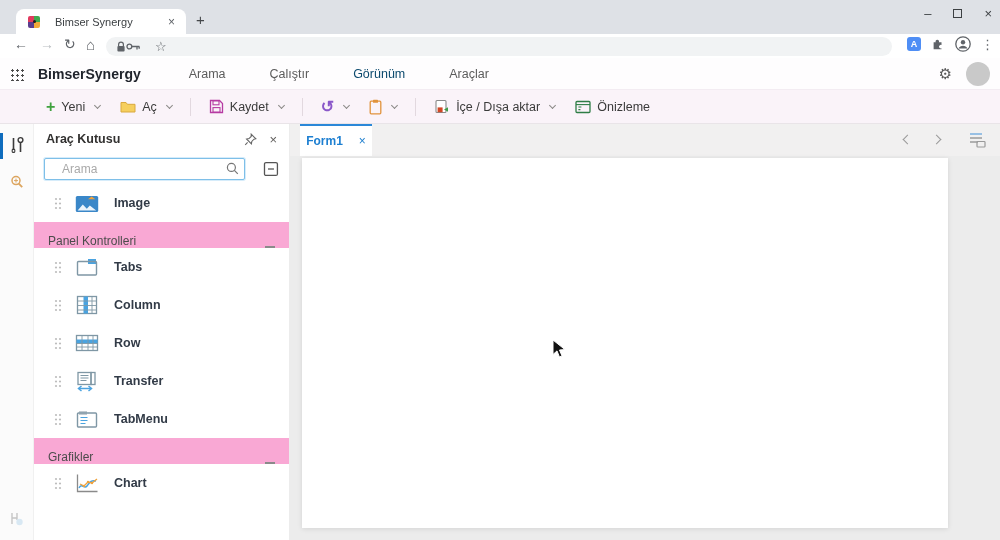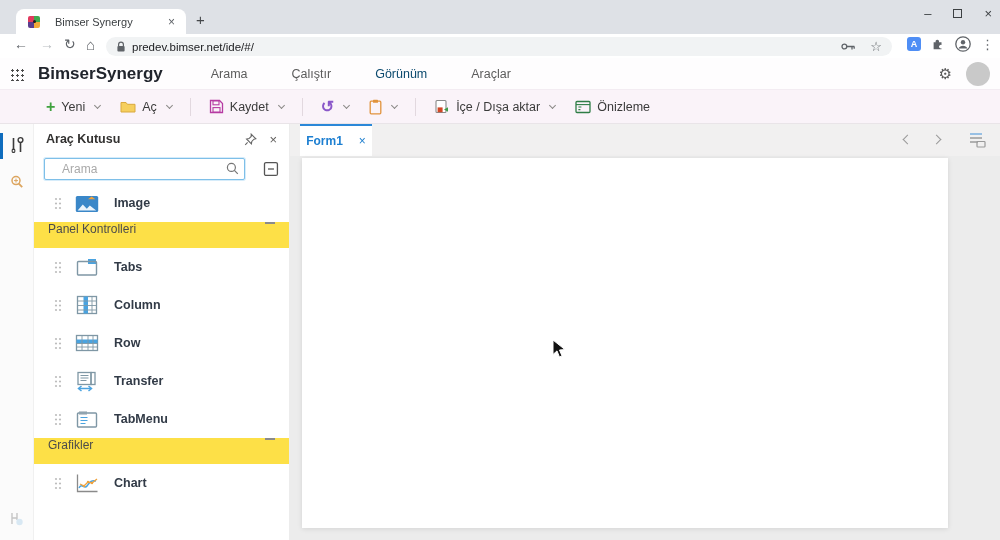--- a/index.html
+++ b/index.html
@@ -27,21 +27,21 @@
   .omni-right { display:flex; align-items:center; gap:14px; }
   .star-ico { font-size:13px; color:#5f6368; }
   .chrome-right { position:absolute; right:6px; top:2px; display:flex; align-items:center; gap:10px; }
   .translate-badge { width:14px; height:14px; background:#4f8ef5; border-radius:3px; color:#fff; font-size:9px; font-weight:bold; display:flex; align-items:center; justify-content:center; }
   .kebab { font-size:13px; color:#5f6368; }
 
   
   .appheader { position:absolute; left:0; top:58px; width:1000px; height:32px; background:#fefdfe; border-bottom:1px solid #f3ecf2; display:flex; align-items:center; }
   .waffle { width:14px; height:14px; margin:0 14px 0 10px;
     background-image:radial-gradient(circle, #4a4a4a 1.1px, transparent 1.4px); background-size:5px 5px; background-position:0 1px; }
-  .brand { font-size:17px; font-weight:bold; color:#20242c; margin-right:48px; }
+  .brand { font-size:14px; font-weight:bold; color:#20242c; margin-right:48px; }
   .menu-item { font-size:12.5px; color:#5c5c5c; margin-right:44px; }
   .menu-item.alt { color:#0c4a6e; }
   .appheader-right { position:absolute; right:10px; top:0; height:32px; display:flex; align-items:center; gap:14px; }
   .gear { font-size:15px; color:#5a5a5a; }
   .user-avatar { width:24px; height:24px; border-radius:50%; background:#c9c9c9; }
 
   
   .toolbar { position:absolute; left:0; top:90px; width:1000px; height:34px; background:#faf3f9; border-bottom:1px solid #e9e4e8; display:flex; align-items:center; padding-left:36px; }
   .tb-btn { display:flex; align-items:center; gap:6px; padding:0 10px; height:100%; font-size:12.5px; color:#3b3b3b; }
   .plus-glyph { color:#3fa13f; font-size:16px; font-weight:bold; line-height:1; }
@@ -62,21 +62,21 @@
   .tbx-title { font-size:12.5px; font-weight:bold; color:#323130; flex:1; }
   .tbx-head-icons { display:flex; align-items:center; gap:12px; color:#605e5c; }
   .tbx-close { font-size:13px; color:#605e5c; }
   .tbx-searchrow { height:30px; display:flex; align-items:center; padding:0 10px; gap:12px; }
   .tbx-search { position:relative; width:202px; height:22px; }
   .tbx-search input { width:100%; height:100%; border:1px solid #7ebfe8; box-shadow:0 0 0 1px #d6ecfa; border-radius:2px; padding:0 24px 0 17px; font-size:12px; color:#333; font-family:"Liberation Sans",sans-serif; }
   .tbx-search input::placeholder { color:#a9a9a9; }
   .tbx-search .mag { position:absolute; right:6px; top:4px; }
   .collapse-ico { margin-left:6px; }
 
-  .tbx-section { height:26px; background:#fde047; display:flex; align-items:flex-start; padding:0 14px; }
+  .tbx-section { height:26px; background:#f9a8d4; display:flex; align-items:flex-end; padding:0 14px; }
   .tbx-section .lbl { font-size:12px; color:#4c4c4c; flex:1; }
   .minus { width:10px; height:2px; background:#8a8a8a; }
 
   .tbx-row { height:38px; display:flex; align-items:center; padding-left:20px; }
   .tbx-row .handle { margin-right:12px; }
   .tbx-row .ctl-ico { width:26px; height:22px; margin-right:14px; display:flex; align-items:center; justify-content:center; }
   .tbx-row .lbl { font-size:12.5px; font-weight:bold; color:#323b47; }
 
   .main { position:absolute; left:290px; top:0; width:710px; height:416px; background:#ececec; }
   .edit-tabstrip { position:absolute; left:0; top:0; width:710px; height:32px; background:#f1f0f0; }
@@ -115,21 +115,20 @@
   <div class="urlrow">
     <span class="nav-ico" style="left:14px">←</span>
     <span class="nav-ico" style="left:40px;color:#b9bdc1">→</span>
     <span class="nav-ico" style="left:64px">↻</span>
     <span class="nav-ico" style="left:86px;font-size:15px">⌂</span>
     <div class="omnibox">
       <svg width="10" height="12" viewBox="0 0 10 12">
           <path d="M2.6 5V3.6a2.4 2.4 0 0 1 4.8 0V5" fill="none" stroke="#5f6368" stroke-width="1.2"></path>
           <rect x="1.4" y="5" width="7.2" height="5.6" rx="1" fill="#5f6368"></rect>
         </svg>
-      <span class="url-text">predev.bimser.net/ide/#/</span>
       <div class="omni-right">
         <svg width="15" height="11" viewBox="0 0 15 11">
             <circle cx="3.4" cy="5.5" r="2.4" fill="none" stroke="#5f6368" stroke-width="1.3"></circle>
             <path d="M5.8 5.5h7.6M11 5.5v3M13.2 5.5v2.2" stroke="#5f6368" stroke-width="1.3" fill="none"></path>
           </svg>
         <span class="star-ico">☆</span>
       </div>
     </div>
     <div class="chrome-right">
       <span class="translate-badge">A</span>

